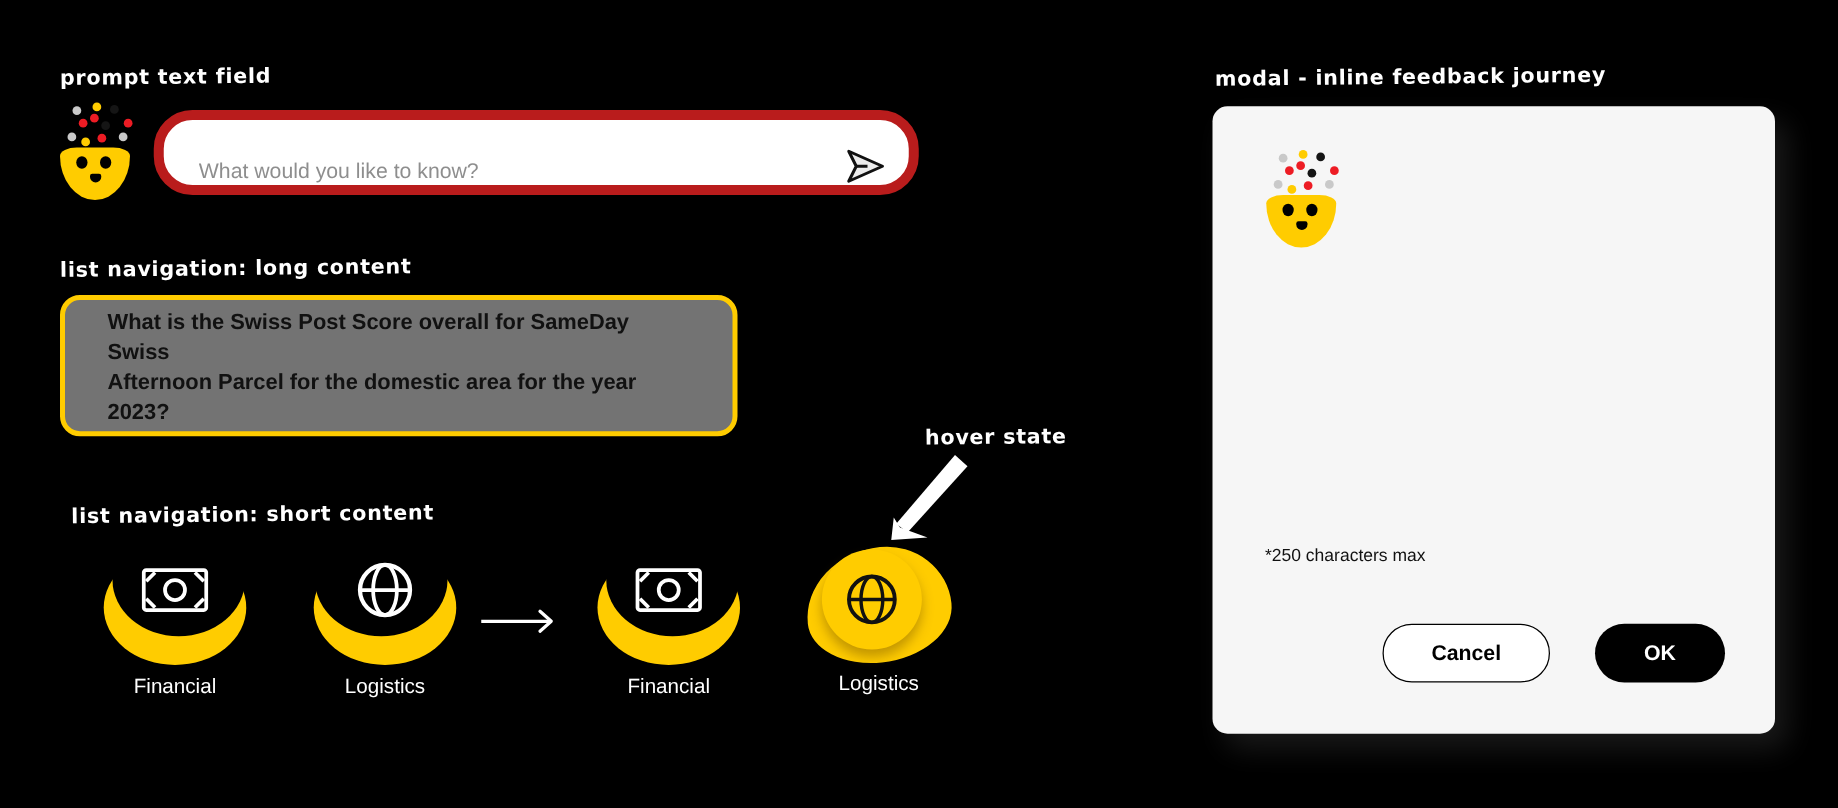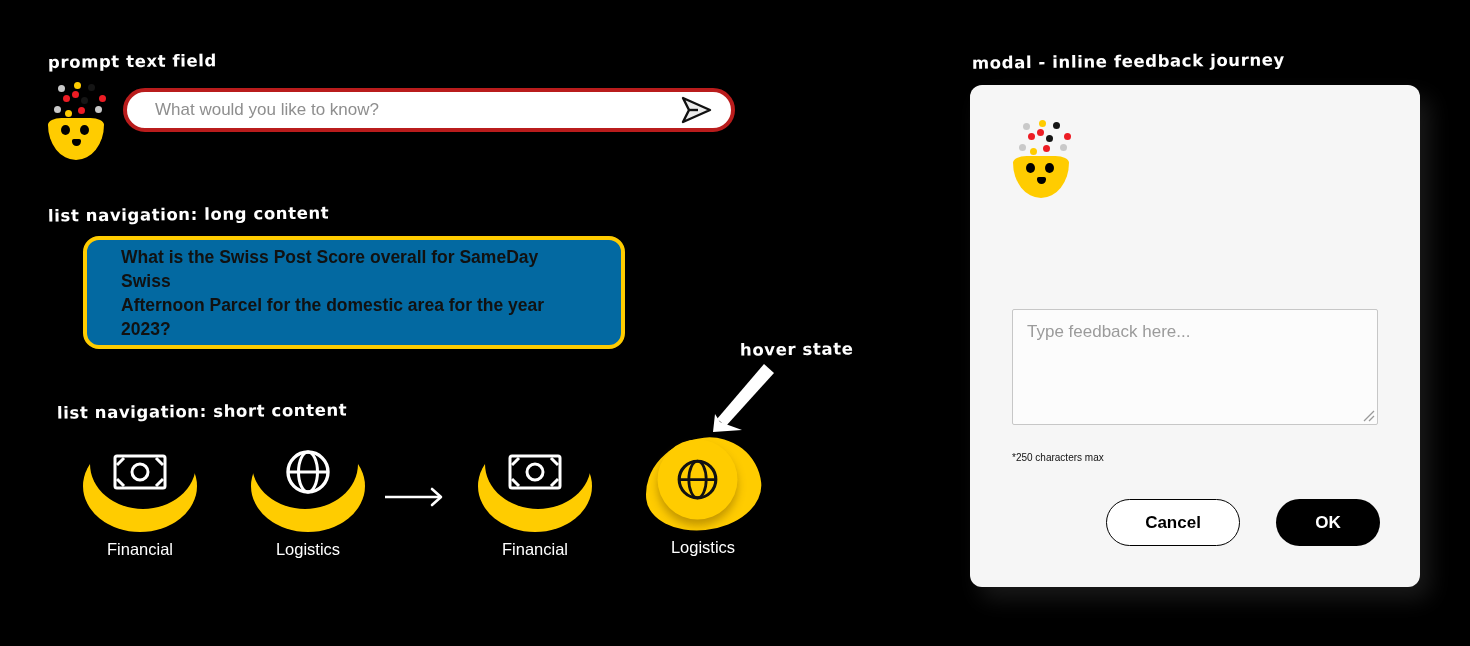--- a/index.html
+++ b/index.html
@@ -15,32 +15,32 @@
   .mascot .dot{position:absolute;width:7px;height:7px;border-radius:50%;}
   .mascot .face{position:absolute;left:3px;top:38px;width:56px;height:42px;background:#FFCC00;
                 border-radius:24% 24% 50% 50% / 16% 16% 84% 84%;}
   .mascot .eye{position:absolute;width:9px;height:10px;background:#000;border-radius:50%;top:7px;}
   .mascot .eye.l{left:13px}.mascot .eye.r{left:32px}
   .mascot .mouth{position:absolute;left:24px;top:21px;width:9px;height:7px;background:#000;
                  border-radius:2px 2px 5px 5px;}
   .d-gray{background:#c9c9c9}.d-yel{background:#FFCC00}.d-red{background:#ED1C24}.d-blk{background:#151515}
 
   
-  .prompt-field{position:absolute;left:123px;top:88px;width:612px;height:44px;background:#fff;
-                border:4px solid #b91c1c;border-radius:31px;display:flex;align-items:center;
+  .prompt-field{position:absolute;left:123px;top:88px;width:612px;height:68px;background:#fff;
+                border:8px solid #b91c1c;border-radius:31px;display:flex;align-items:flex-end;
                 box-sizing:border-box;padding:0 18px 0 26px;}
   .prompt-input{flex:1;border:none;outline:none;background:transparent;font-size:17px;
                 font-family:"Liberation Sans",sans-serif;color:#333;}
   .prompt-input::placeholder{color:#8e8e8e;}
   .send-btn{background:none;border:none;padding:0;cursor:pointer;display:flex;}
 
   
-  .long-card{position:absolute;left:48px;top:236px;width:542px;height:113px;background:#0369a1;
+  .long-card{position:absolute;left:48px;top:236px;width:542px;height:113px;background:#737373;
              border:4px solid #FFCC00;border-radius:16px;box-sizing:border-box;
-             display:flex;align-items:center;cursor:pointer;margin-left:35px;}
+             display:flex;align-items:center;cursor:pointer;}
   .long-card .card-text{margin:0 34px;font-size:17.5px;font-weight:700;color:#111;
              line-height:24px;white-space:pre-line;}
 
   
   .nav-item{position:absolute;top:438px;width:116px;display:flex;flex-direction:column;
             align-items:center;cursor:pointer;}
   .swoosh-wrap{position:relative;width:116px;height:94px;}
   .swoosh{position:absolute;left:0;top:0;}
   .swoosh.mirror{transform:scaleX(-1);}
   .item-icon{position:absolute;left:50%;top:34px;transform:translate(-50%,-50%);}
@@ -61,21 +61,21 @@
          border-radius:12px;box-shadow:10px 12px 22px rgba(90,90,90,.28);}
   .modal .mascot{left:40px;top:33px;}
   .modal-text{position:absolute;left:108px;top:41px;width:320px;margin:0;font-size:17px;
               line-height:23.5px;color:#222;white-space:pre-line;}
   .ta-wrap{position:absolute;left:42px;top:224px;width:366px;height:116px;}
   .feedback-textarea{width:100%;height:100%;box-sizing:border-box;border:1px solid #c7c7c7;
               border-radius:2px;background:#fcfcfc;resize:none;outline:none;
               padding:12px 14px;font-size:17px;font-family:"Liberation Sans",sans-serif;color:#333;}
   .feedback-textarea::placeholder{color:#9b9b9b;}
   .resize-handle{position:absolute;right:3px;bottom:3px;}
-  .char-note{position:absolute;left:42px;top:351px;font-size:10px;color:#111;margin-top:16px;}
+  .char-note{position:absolute;left:42px;top:351px;font-size:14px;color:#111;}
   .btn{position:absolute;top:414px;height:47px;border-radius:24px;font-size:17px;font-weight:700;
        font-family:"Liberation Sans",sans-serif;cursor:pointer;}
   .btn-cancel{left:136px;width:134px;background:#fff;border:1.6px solid #000;color:#000;}
   .btn-ok{left:306px;width:104px;background:#000;border:none;color:#fff;}
 </style>
 </head>
 <body>
 
 <svg width="0" height="0" style="position:absolute">
   <defs>
@@ -211,27 +211,20 @@
       <span class="dot d-red" style="left:33px;top:27px"></span>
       <span class="dot d-gray" style="left:50px;top:26px"></span>
       <div class="face">
         <span class="eye l"></span>
         <span class="eye r"></span>
         <span class="mouth"></span>
       </div>
     </div>
 
 
-    <div class="ta-wrap">
-      <textarea class="feedback-textarea" placeholder="Type feedback here..." style=""></textarea>
-      <svg class="resize-handle" width="13" height="13" viewBox="0 0 13 13">
-        <line x1="2" y1="12" x2="12" y2="2" stroke="#999" stroke-width="1.2"></line>
-        <line x1="7" y1="12" x2="12" y2="7" stroke="#999" stroke-width="1.2"></line>
-      </svg>
-    </div>
 
     <div class="char-note">*250 characters max</div>
 
     <button class="btn btn-ok">OK</button>
     <button class="btn btn-cancel">Cancel</button>
   </div>
 
 </div>
 
 </body></html>

